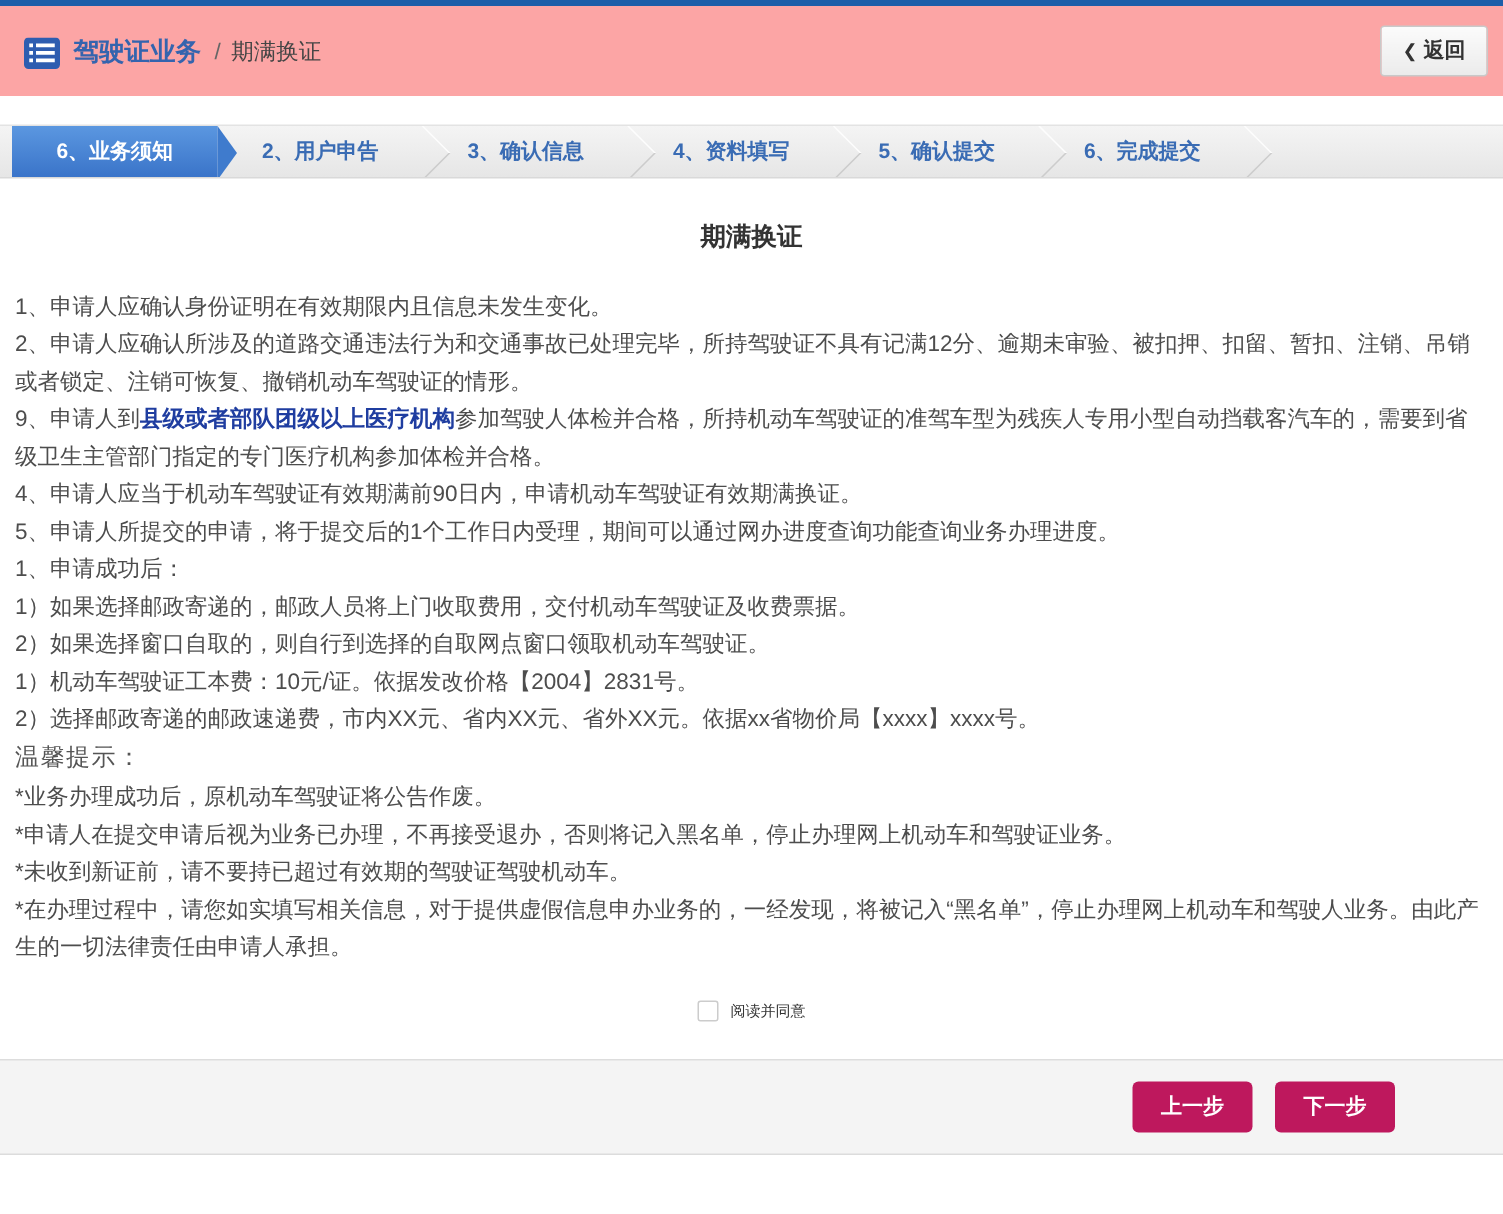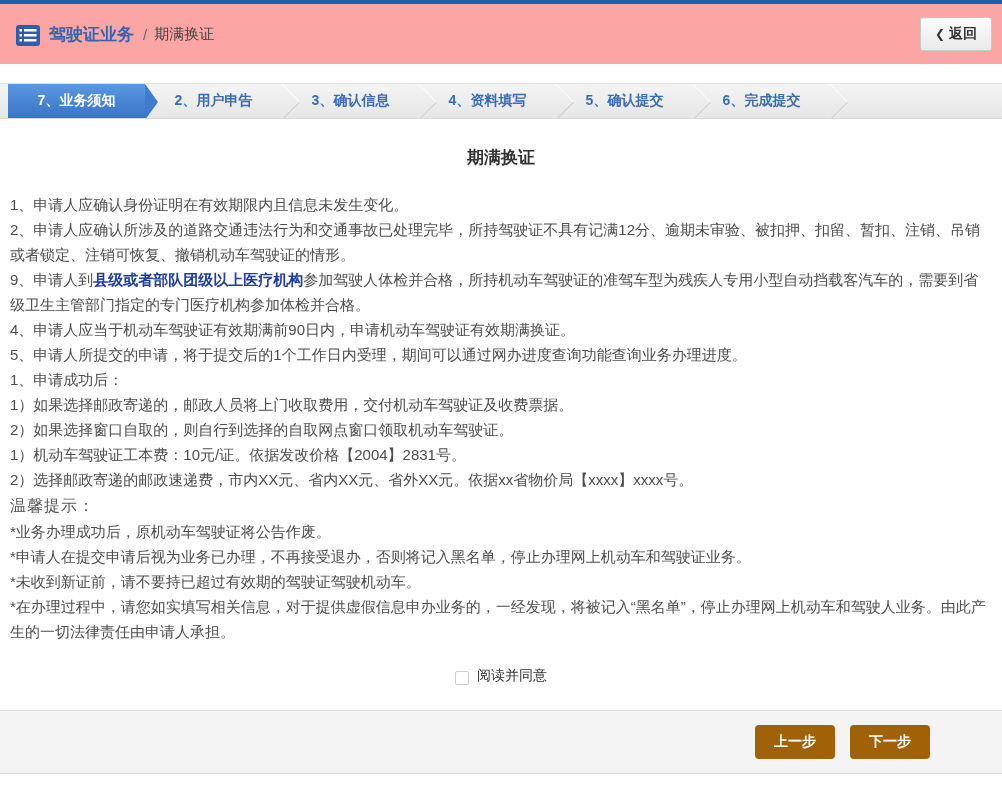--- a/index.html
+++ b/index.html
@@ -112,21 +112,21 @@
   .notice p { margin: 0; }
   .link-strong { color: #1f3da0; font-weight: bold; text-align: center; }
   .tips-title { font-size: 16px; color: #555; letter-spacing: 1px; line-height: 27px; margin-top: 3px; }
 
   
   .agree-row {
     display: flex;
     align-items: flex-end;
     justify-content: center;
     margin-top: 23px;
-    font-size: 14px;
+    font-size: 10px;
     color: #333;
   }
   .checkbox {
     width: 14px;
     height: 14px;
     border: 1px solid #ccc;
     background: #fff;
     border-radius: 2px;
     margin-right: 8px;
     display: inline-block;
@@ -138,21 +138,21 @@
     margin-top: 25px;
     background: #f4f4f4;
     border-top: 1px solid #dddddd;
     border-bottom: 1px solid #dcdcdc;
     padding: 14px 72px 14px 0;
     display: flex;
     justify-content: flex-end;
     gap: 15px;
   }
   .step-btn {
-    background: #a16207;
+    background: #be185d;
     color: #fff;
     border: none;
     border-radius: 4px;
     padding: 8px 19px;
     font-size: 14px;
     font-weight: bold;
     cursor: pointer;
     font-family: inherit;
   }
 </style>
@@ -177,21 +177,21 @@
   <span class="header-sep">/</span>
   <span class="header-sub">期满换证</span>
   <button class="back-btn">
     <span class="back-chevron">❮</span>
     <span>返回</span>
   </button>
 </div>
 
 <div class="steps">
   <div class="step active">
-    <span>7、业务须知</span>
+    <span>6、业务须知</span>
   </div>
   <div class="step">
     <span>2、用户申告</span>
   </div>
   <div class="step">
     <span>3、确认信息</span>
   </div>
   <div class="step">
     <span>4、资料填写</span>
   </div>

